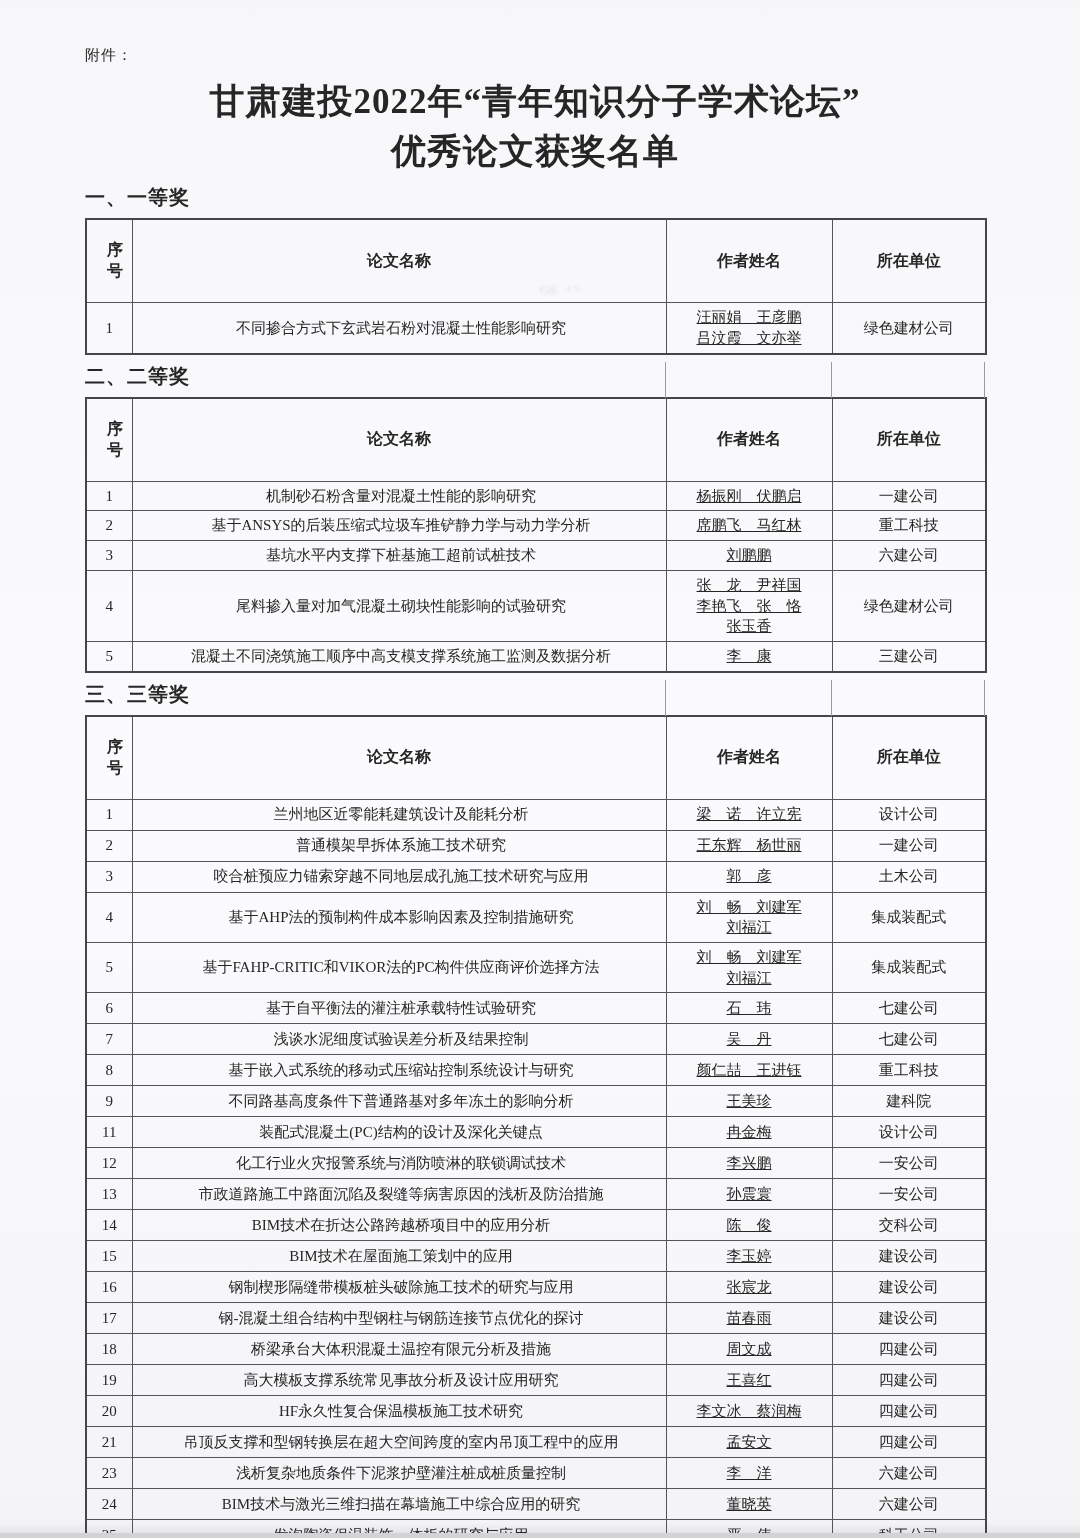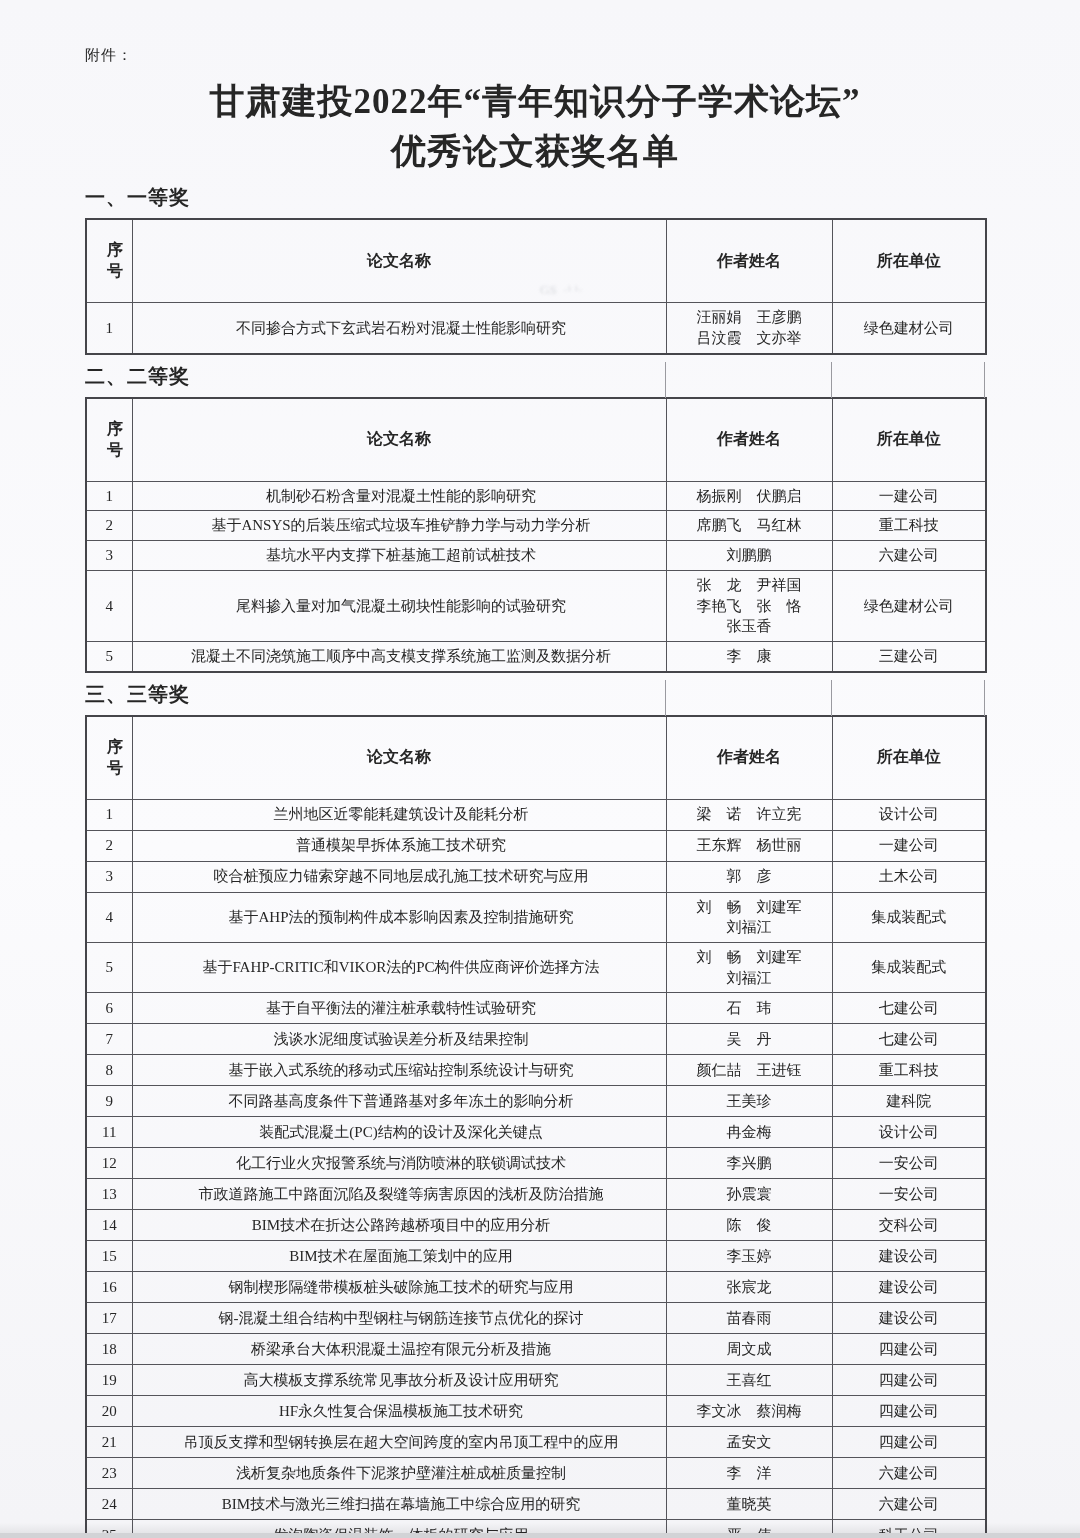--- a/index.html
+++ b/index.html
@@ -76,21 +76,21 @@
     padding:4px 4px;
     line-height:1.38;
   }
   td.cell-title{
     text-align:left;
     padding-left:8px !important;
   }
   
   .section-0 td, .section-1 td{padding-top:8px;padding-bottom:8px;}
   .section-2 td{height:22px;}
-  .authors-line{white-space:nowrap;}
+  .authors-line{white-space:nowrap;text-decoration:underline;}
   .smudge{
     position:absolute;
     color:#aeb2b8;
     filter:blur(1.5px);
     opacity:.45;
     font-size:13px;
     pointer-events:none;
   }
   .bottom-strip{
     position:absolute;

